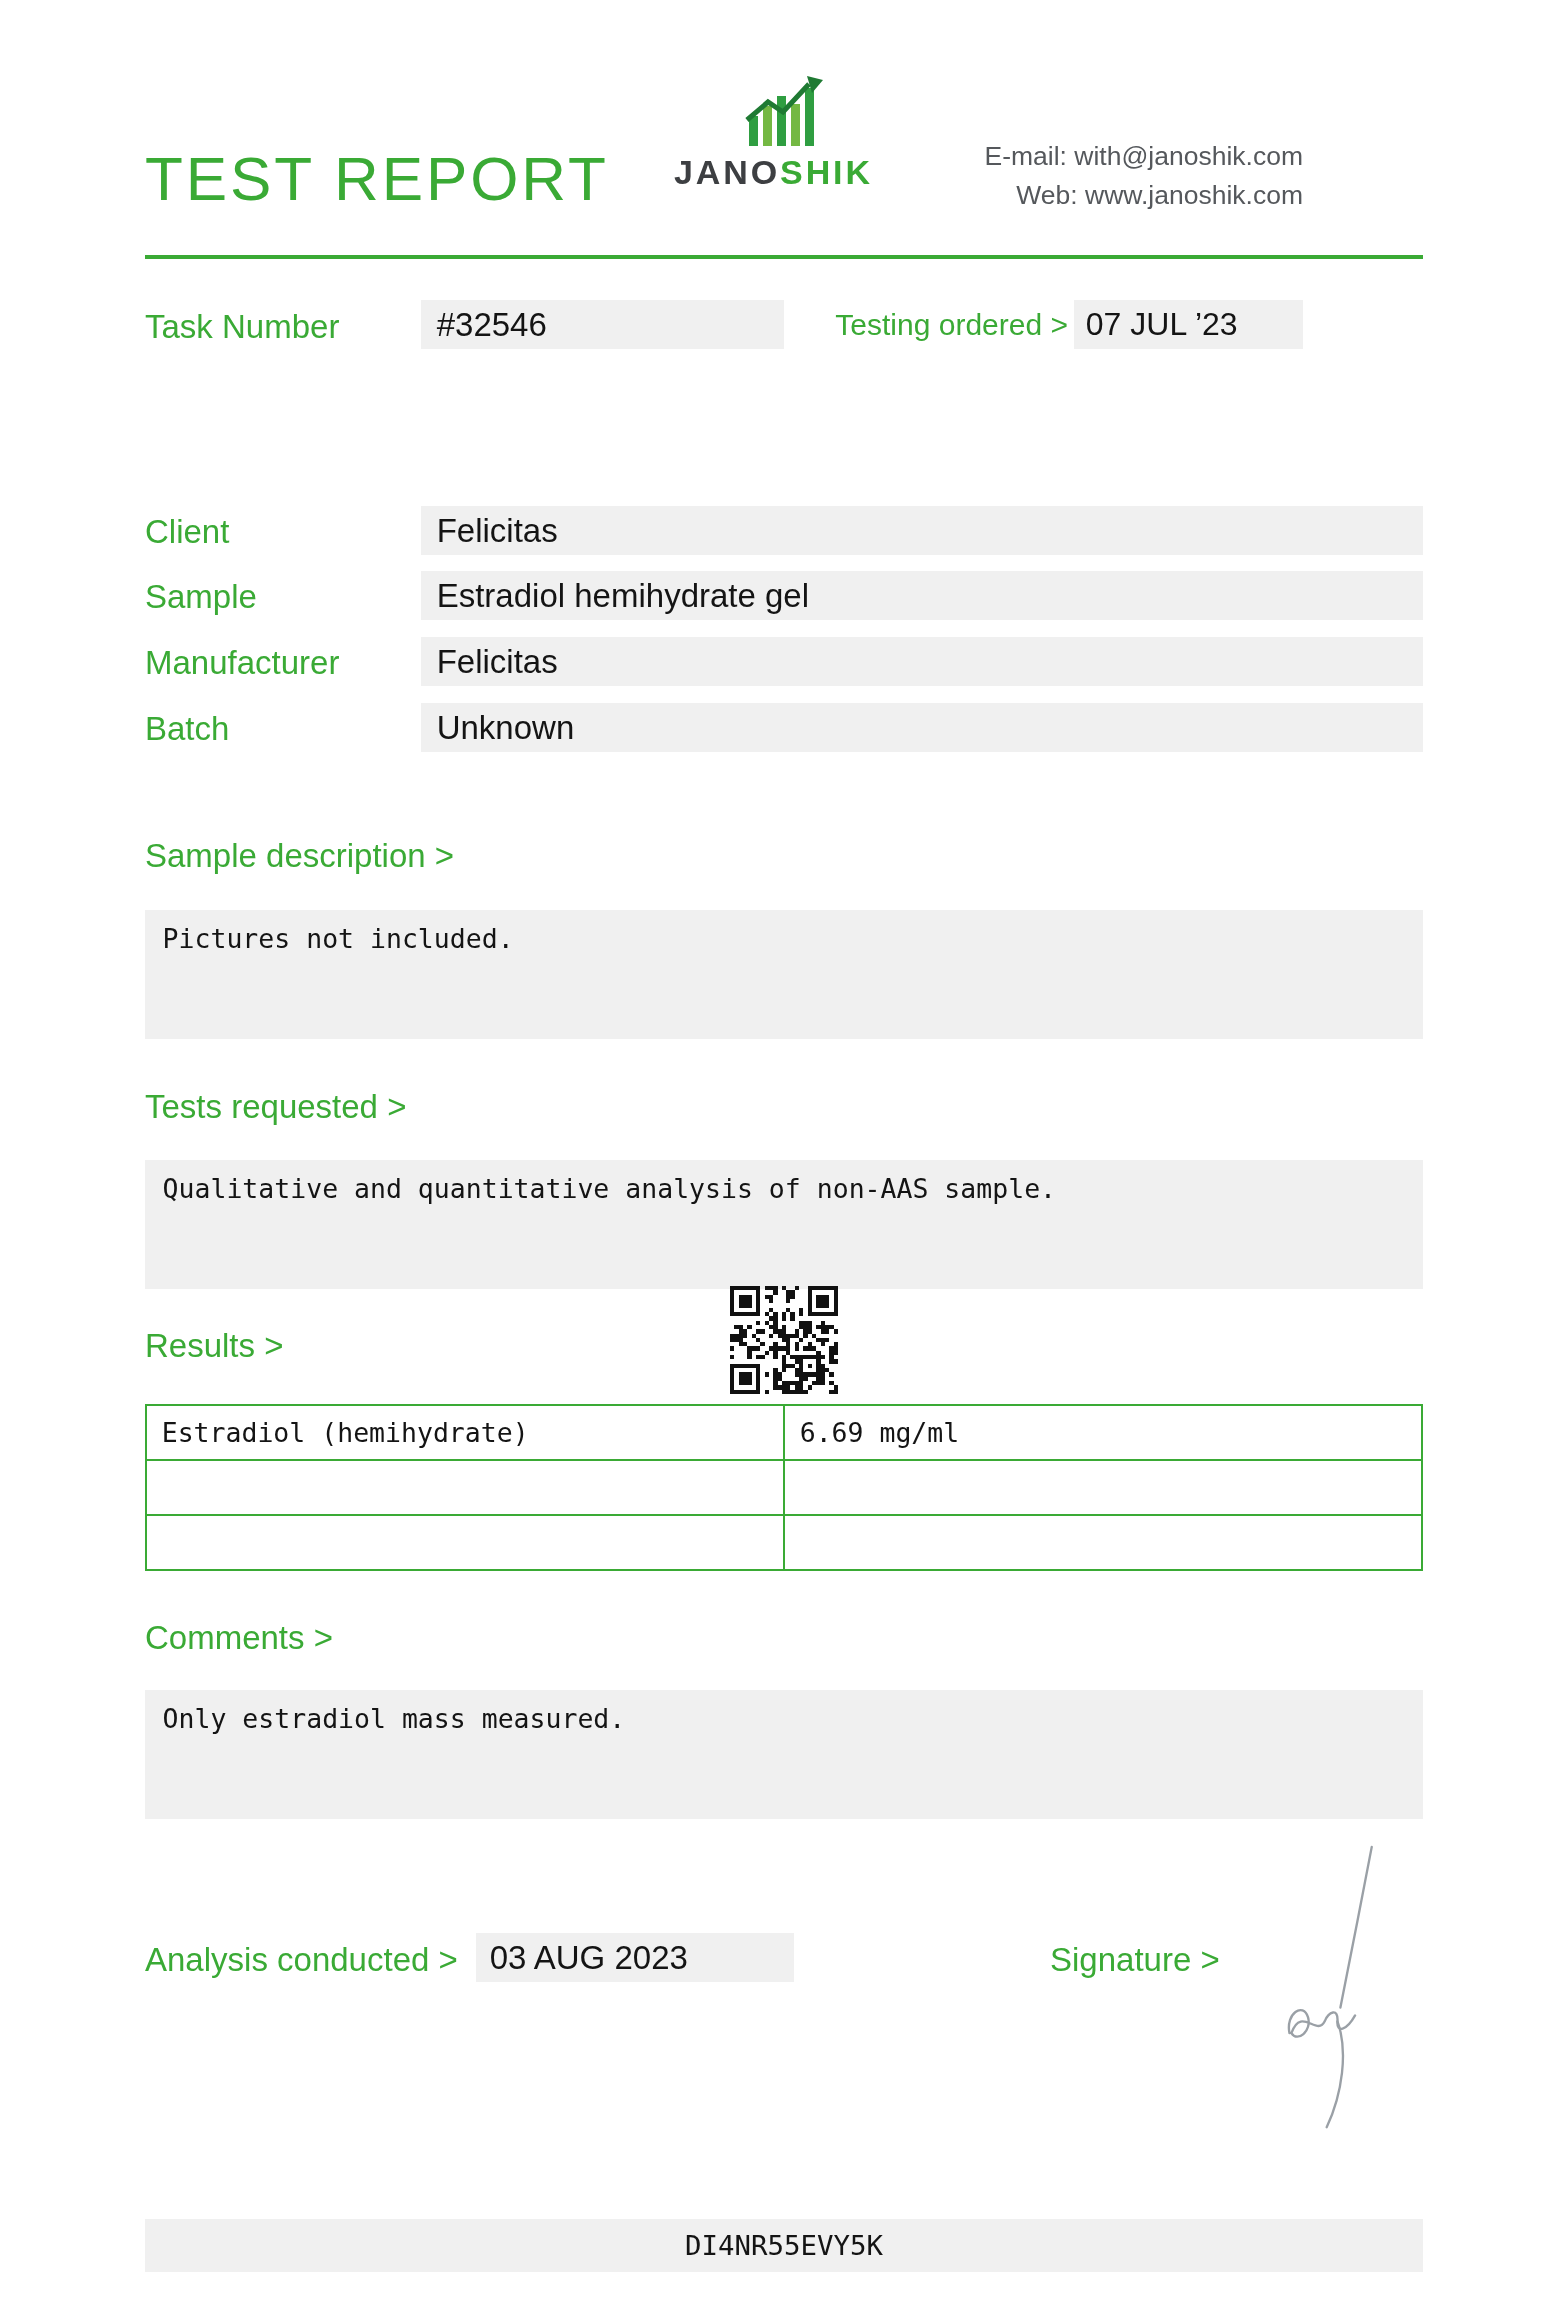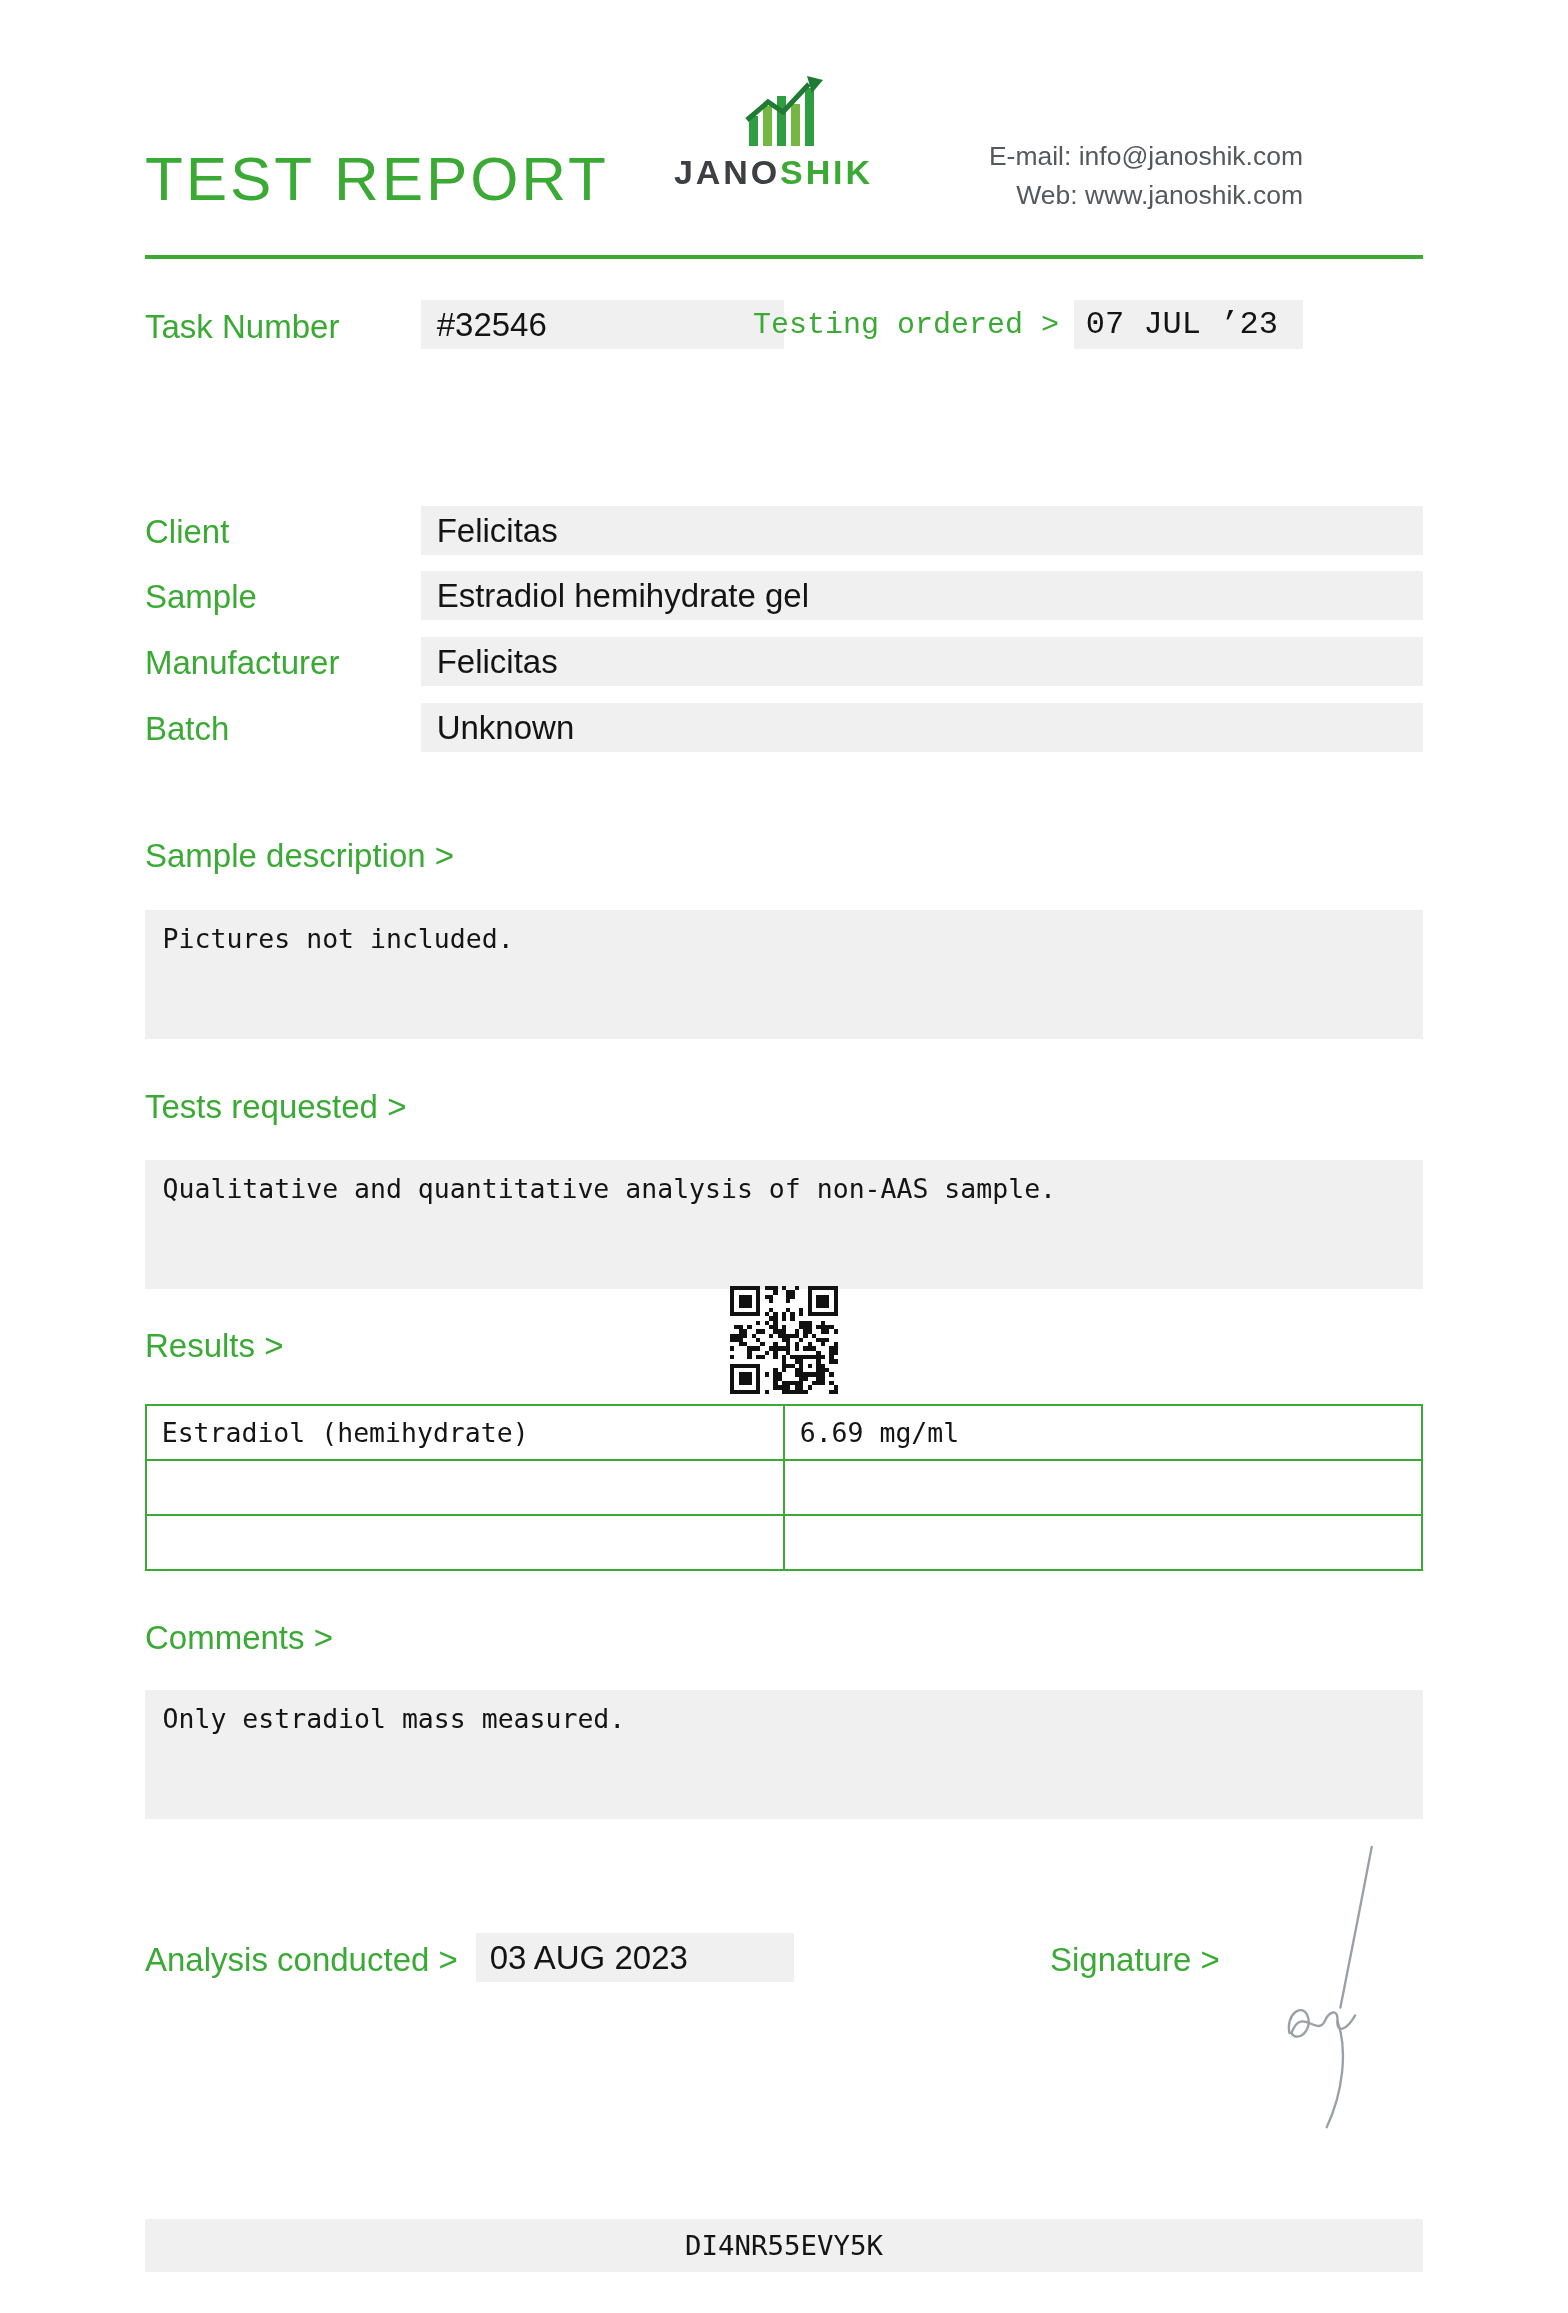--- a/index.html
+++ b/index.html
@@ -23,21 +23,21 @@
   .logo-text .shik{color:var(--green);}
 
   .contact{position:absolute;right:145px;top:137px;text-align:right;font-size:26.5px;color:#55585c;line-height:39px;white-space:nowrap;}
 
   .rule{position:absolute;left:145px;top:255px;width:1278px;height:3.9px;background:var(--green);}
 
   .task-label{position:absolute;left:145px;top:308px;font-size:33px;color:var(--green);}
   .task-box{position:absolute;left:421px;top:300px;width:363px;height:49px;background:var(--box);line-height:49px;padding-left:15.7px;font-size:33px;font-weight:500;}
 
   .dates{position:absolute;right:145px;top:300px;display:flex;flex-direction:column;gap:16.7px;}
-  .date-row{display:flex;align-items:center;justify-content:center;gap:15px;font-family:Liberation Mono, monospace;}
+  .date-row{display:flex;align-items:center;justify-content:center;gap:6px;}
   .date-label{font-size:30px;color:var(--green);white-space:nowrap;}
   .date-box{width:229px;height:49px;background:var(--box);line-height:49px;padding-left:11.8px;font-size:32px;font-weight:500;white-space:nowrap;}
 
   .info-row{position:absolute;left:145px;width:1278px;height:49px;}
   .row-client{top:506px;} .row-sample{top:571px;} .row-manufacturer{top:637px;} .row-batch{top:703px;}
   .info-label{position:absolute;left:0;top:6.9px;font-size:33px;color:var(--green);}
   .info-value{position:absolute;left:276px;top:0;width:1002px;height:49px;background:var(--box);line-height:49px;padding-left:15.7px;font-size:33px;font-weight:500;}
 
   .section-heading{position:absolute;left:145px;font-size:33px;color:var(--green);}
   .h-sample{top:837px;} .h-tests{top:1088px;} .h-results{top:1327px;} .h-comments{top:1619px;}
@@ -72,21 +72,21 @@
       <rect x="36" y="22" width="9" height="50" fill="#2f9e41"></rect>
       <rect x="50" y="30" width="9" height="42" fill="#74b843"></rect>
       <rect x="64" y="14" width="9" height="58" fill="#2f9e41"></rect>
       <polyline points="6,46 27,28 42,38 68,10" stroke="#1f7a33" stroke-width="5" fill="none"></polyline>
       <polygon points="66,2 82,6 71,19" fill="#1f7a33"></polygon>
     </svg>
     <div class="logo-text"><span class="jano">JANO</span><span class="shik">SHIK</span></div>
   </div>
 
   <div class="contact">
-    <div class="contact-line"><span>E-mail:</span> <span>info@janoshik.com</span></div>
+    <div class="contact-line"><span>E-mail:</span> <span>with@janoshik.com</span></div>
     <div class="contact-line"><span>Web:</span> <span>www.janoshik.com</span></div>
   </div>
 
   <div class="rule"></div>
 
   <div class="task-label">Task Number</div>
   <div class="task-box">#32546</div>
 
   <div class="dates">
     <div class="date-row">

